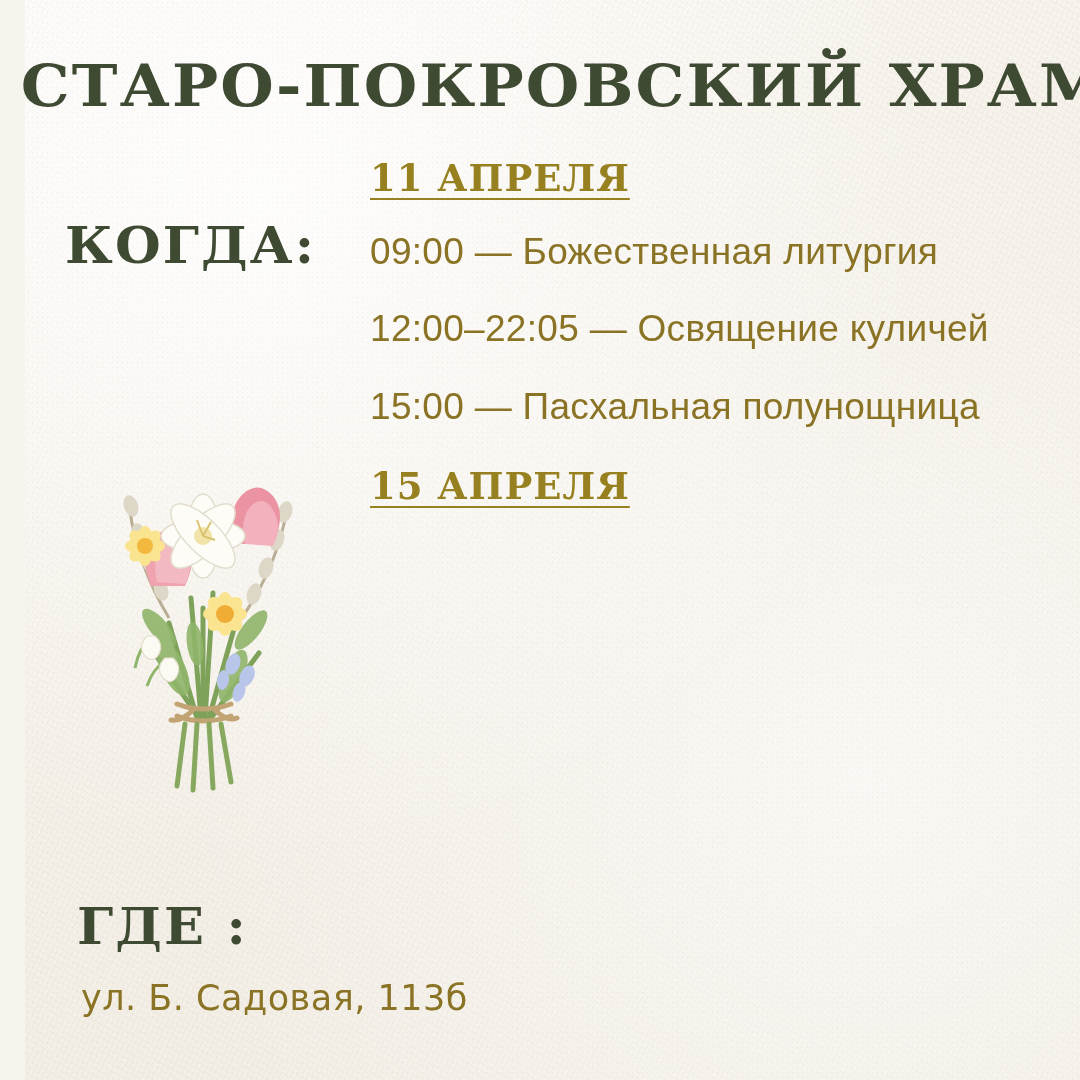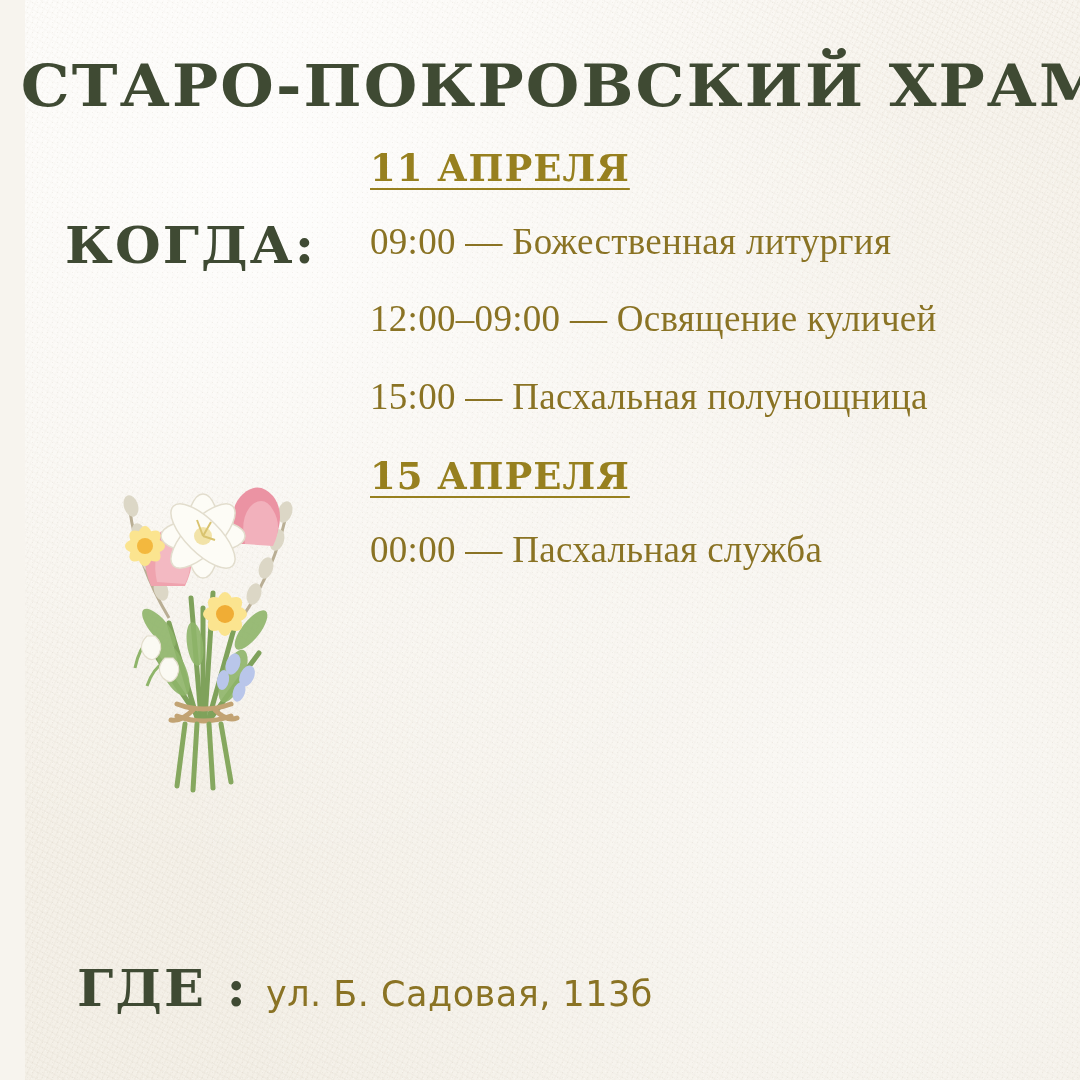--- a/index.html
+++ b/index.html
@@ -64,58 +64,59 @@
     transform: scaleX(1.05);
   }
 
   .where-row {
     position: absolute;
     left: 56px;
     bottom: 62px;
     display: flex;
     align-items: baseline;
     gap: 22px;
+    flex-direction: column;
   }
   .where-label {
     font-family: "DejaVu Serif", serif;
     font-weight: bold;
     font-size: 50px;
     letter-spacing: 2px;
     color: #3f4a33;
     transform: scaleX(1.05);
   }
   .where-value {
     font-family: "DejaVu Sans", sans-serif;
     font-size: 35px;
     color: #8a7324;
     letter-spacing: 0.5px;
   }
 
   .schedule {
     position: absolute;
     left: 345px;
-    top: 146px;
+    top: 156px;
     width: 700px;
   }
   .day-head {
     font-family: "DejaVu Serif", serif;
     font-weight: bold;
     font-size: 37px;
     letter-spacing: 1px;
     color: #97801f;
     text-decoration: underline;
     text-underline-offset: 7px;
     text-decoration-thickness: 2px;
     margin: 0 0 28px 0;
   }
   .day-head.second {
     margin-top: 34px;
   }
   .event {
-    font-family: Liberation Serif, serif;
+    font-family: Liberation Sans, sans-serif;
     font-size: 37px;
     line-height: 1.28;
     color: #8a7324;
     margin: 0 0 30px 0;
     letter-spacing: 0.3px;
   }
   .event:last-child { margin-bottom: 0; }
 
   .bouquet {
     position: absolute;
@@ -131,25 +132,24 @@
 <div class="poster">
   <div class="grain"></div>
 
   <div class="title">СТАРО-ПОКРОВСКИЙ ХРАМ</div>
 
   <div class="when-label">КОГДА:</div>
 
   <div class="schedule">
     <div class="day-head">11 АПРЕЛЯ</div>
     <div class="event">09:00 — Божественная литургия</div>
-    <div class="event">12:00–09:00 — Освящение куличей</div>
+    <div class="event">12:00–22:05 — Освящение куличей</div>
     <div class="event">15:00 — Пасхальная полунощница</div>
 
     <div class="day-head second">15 АПРЕЛЯ</div>
-    <div class="event">00:00 — Пасхальная служба</div>
   </div>
 
   <div class="where-row">
     <div class="where-label">ГДЕ :</div>
     <div class="where-value">ул. Б. Садовая, 113б</div>
   </div>
 
   <svg class="bouquet" viewBox="0 0 260 390" xmlns="http://www.w3.org/2000/svg">
 
     <g stroke="#7fa25b" stroke-width="5" fill="none" stroke-linecap="round">

